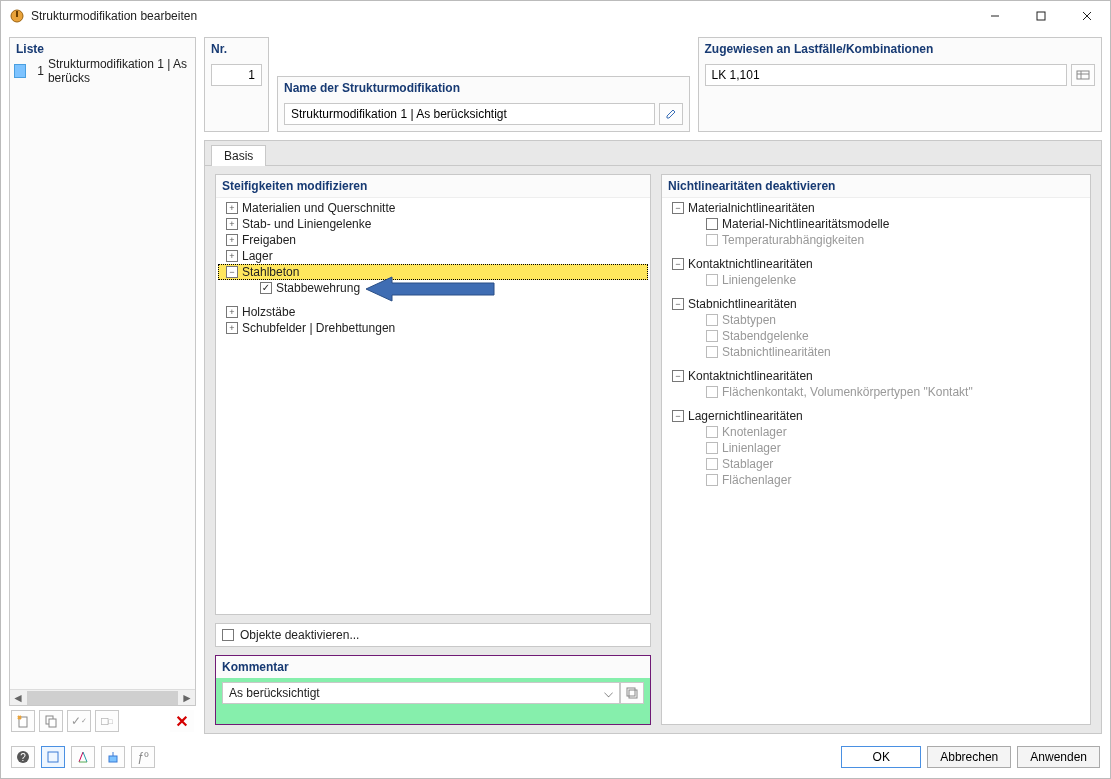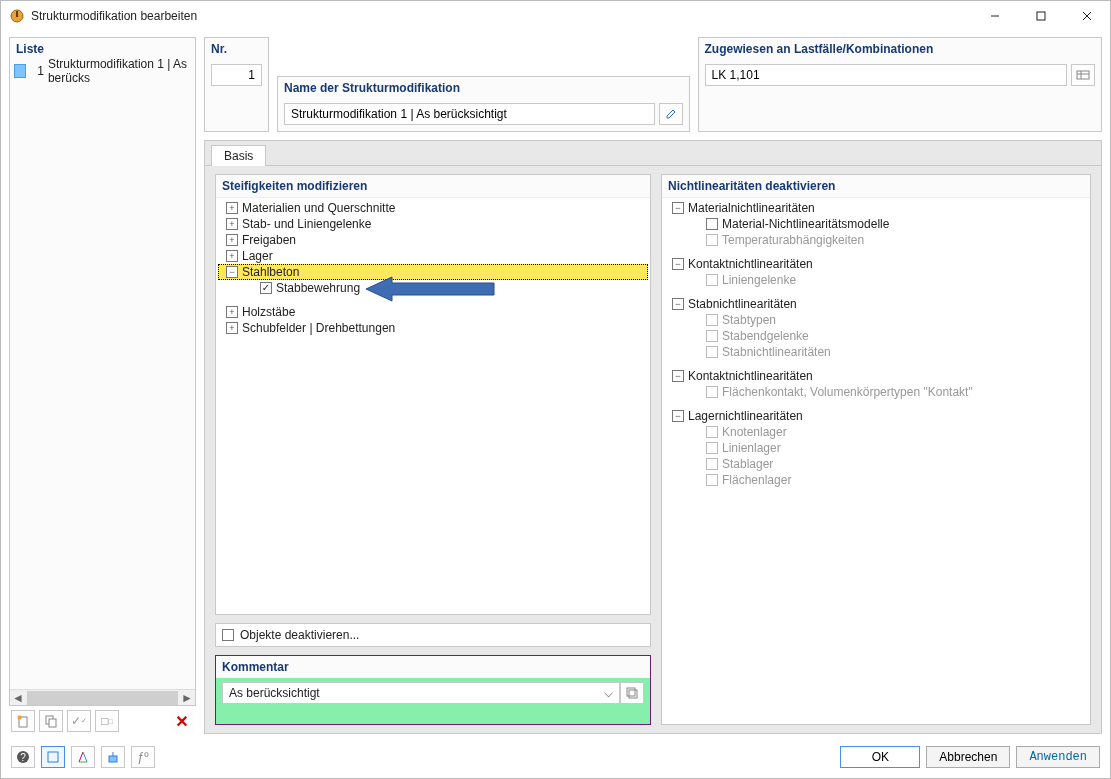--- a/index.html
+++ b/index.html
@@ -63,21 +63,21 @@
   .comment-box { border:1px solid #701a75; background:#86efac; }
   .comment-box .panel-header { padding:4px 6px;}
   .comment-box .body { padding:4px 6px 20px 6px; display:flex; }
   .combo { border:1px solid #c8c8c8; background:#fff; height:22px; flex:1; padding:2px 6px; display:flex; align-items:center; justify-content:space-between;}
   .arrow-big { position:absolute; pointer-events:none; }
   
   .dialog-footer { display:flex; align-items:center; padding:6px 10px 10px 10px; gap:6px; }
   .dialog-footer .spacer { flex:1; }
   .dlgbtn { min-width:80px; height:22px; border:1px solid #aaa; background:#f4f4f4; padding:0 12px; font:inherit;}
   .dlgbtn.primary { border-color:#4a90e2; background:#fff;}
-  .dlgbtn.disabled { color:#0369a1;font-family:Liberation Mono, monospace; }
+  .dlgbtn.disabled { color:#000000; }
   .foot-tool { width:24px; height:22px; border:1px solid #c8c8c8; background:#fdfdfd; display:flex; align-items:center; justify-content:center;}
   .foot-tool.sel { border-color:#4a90e2; background:#eef6ff;}
   
   .tab-shell { display:flex; flex-direction:column; flex:1; }
   .struct-left-col { width:436px; flex:none;}
   .nonlin-col { flex:1;}
 </style>
 </head>
 <body>
 

